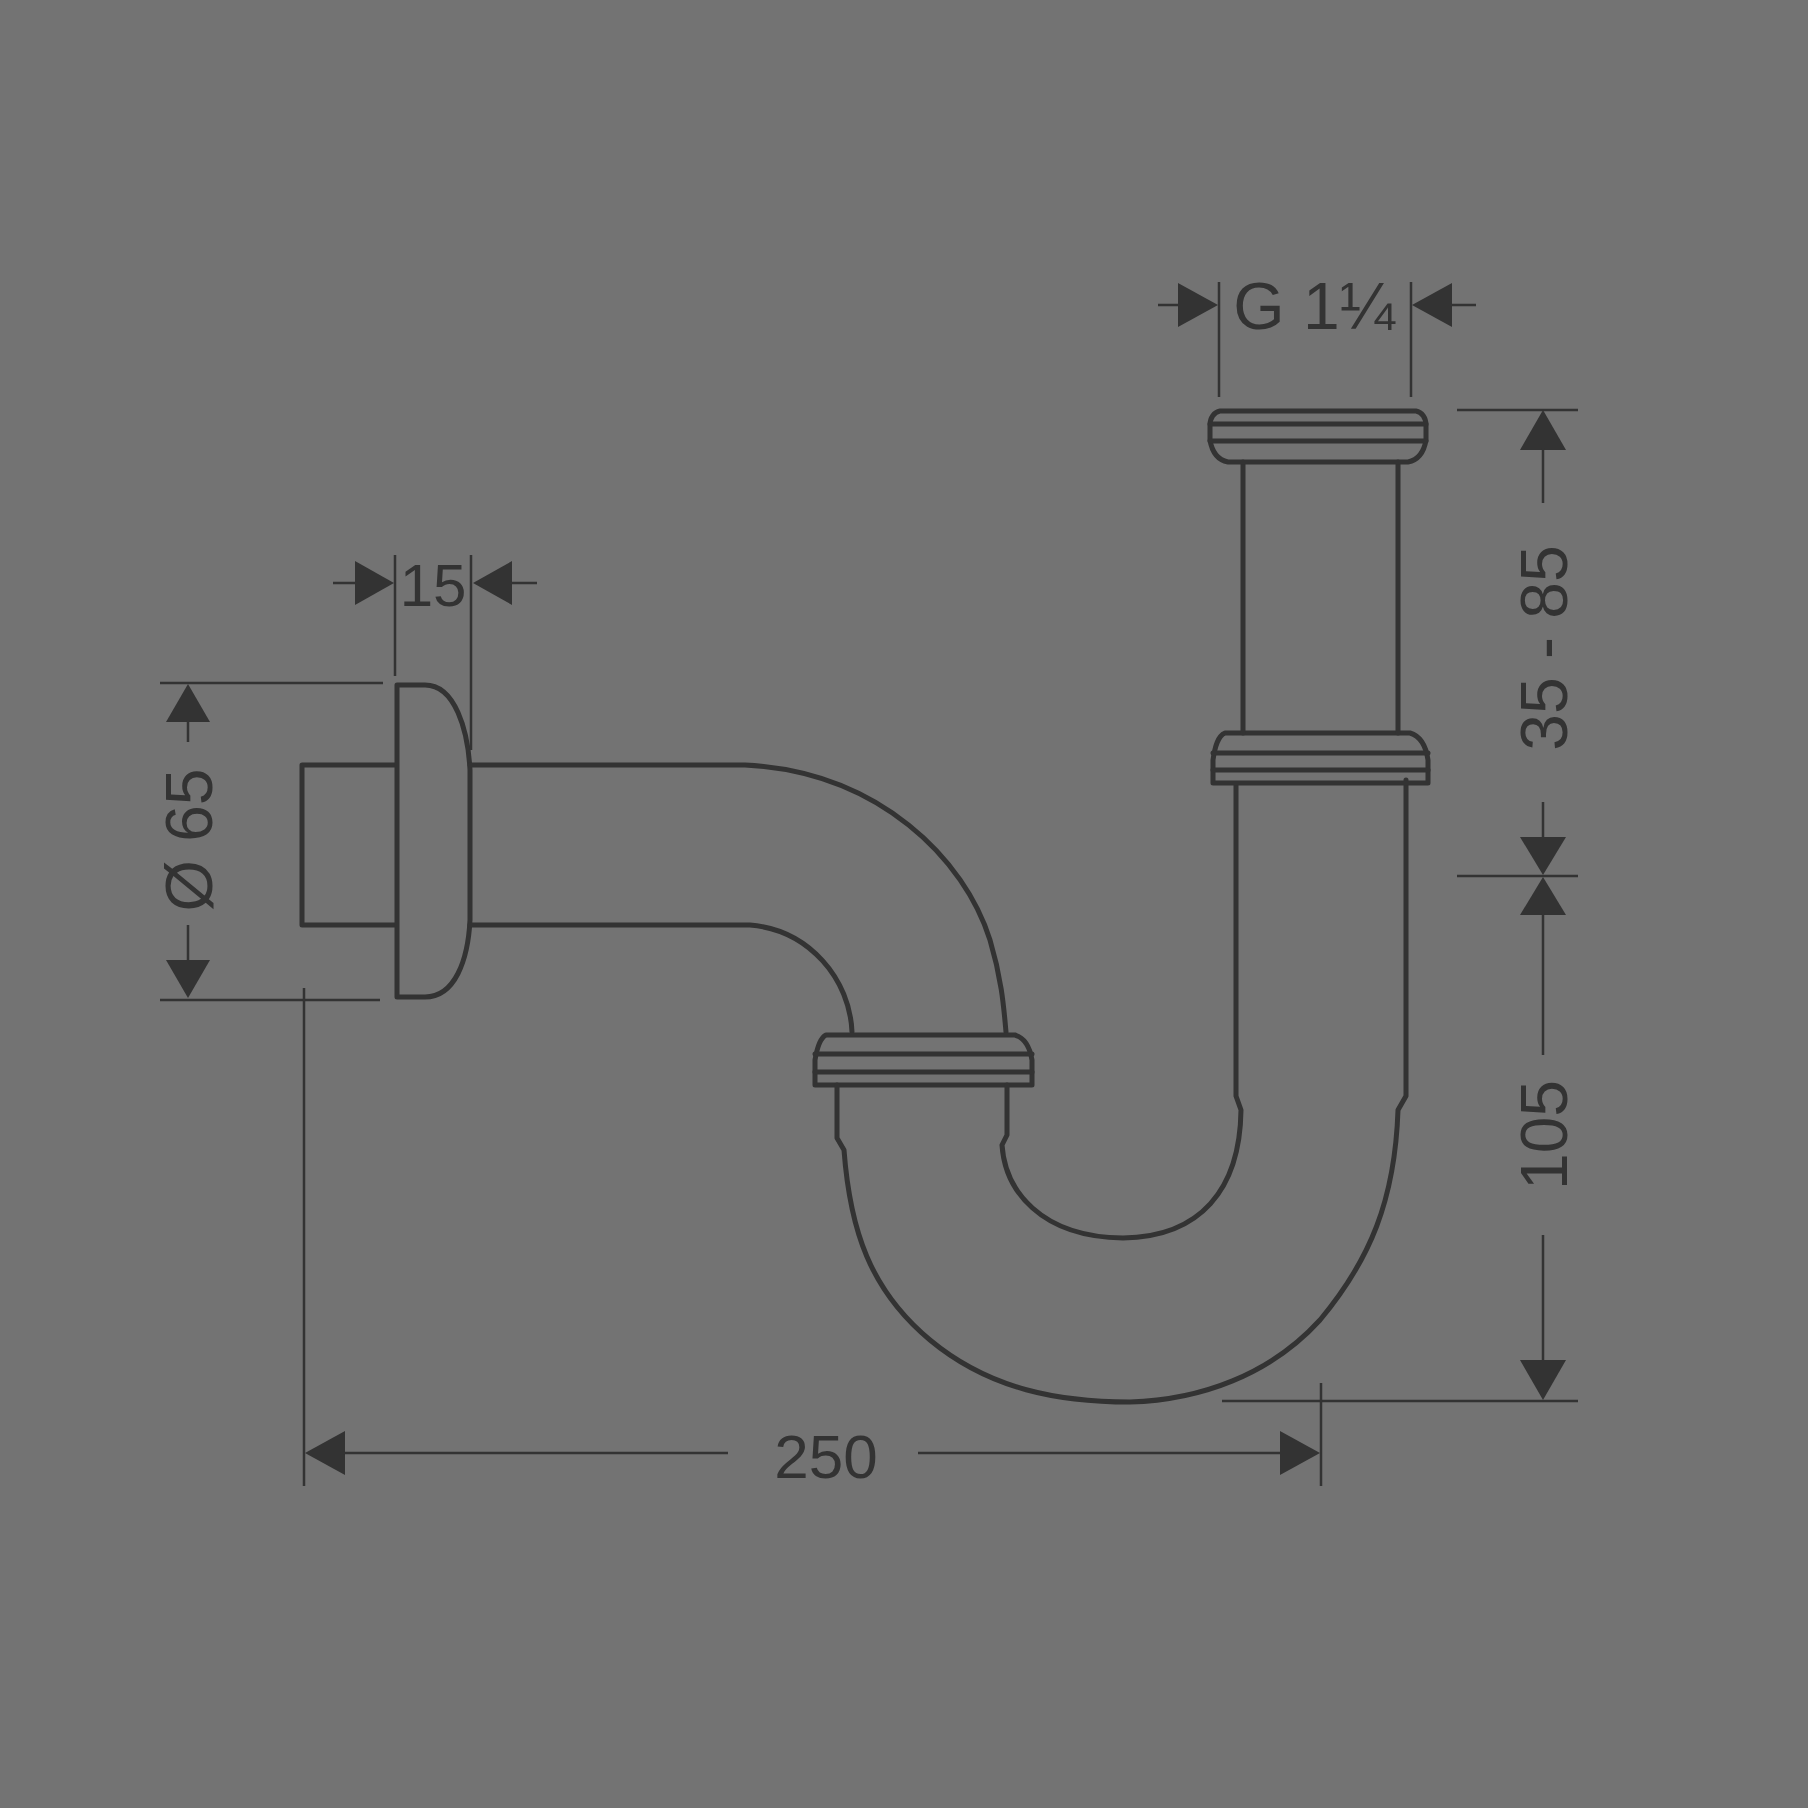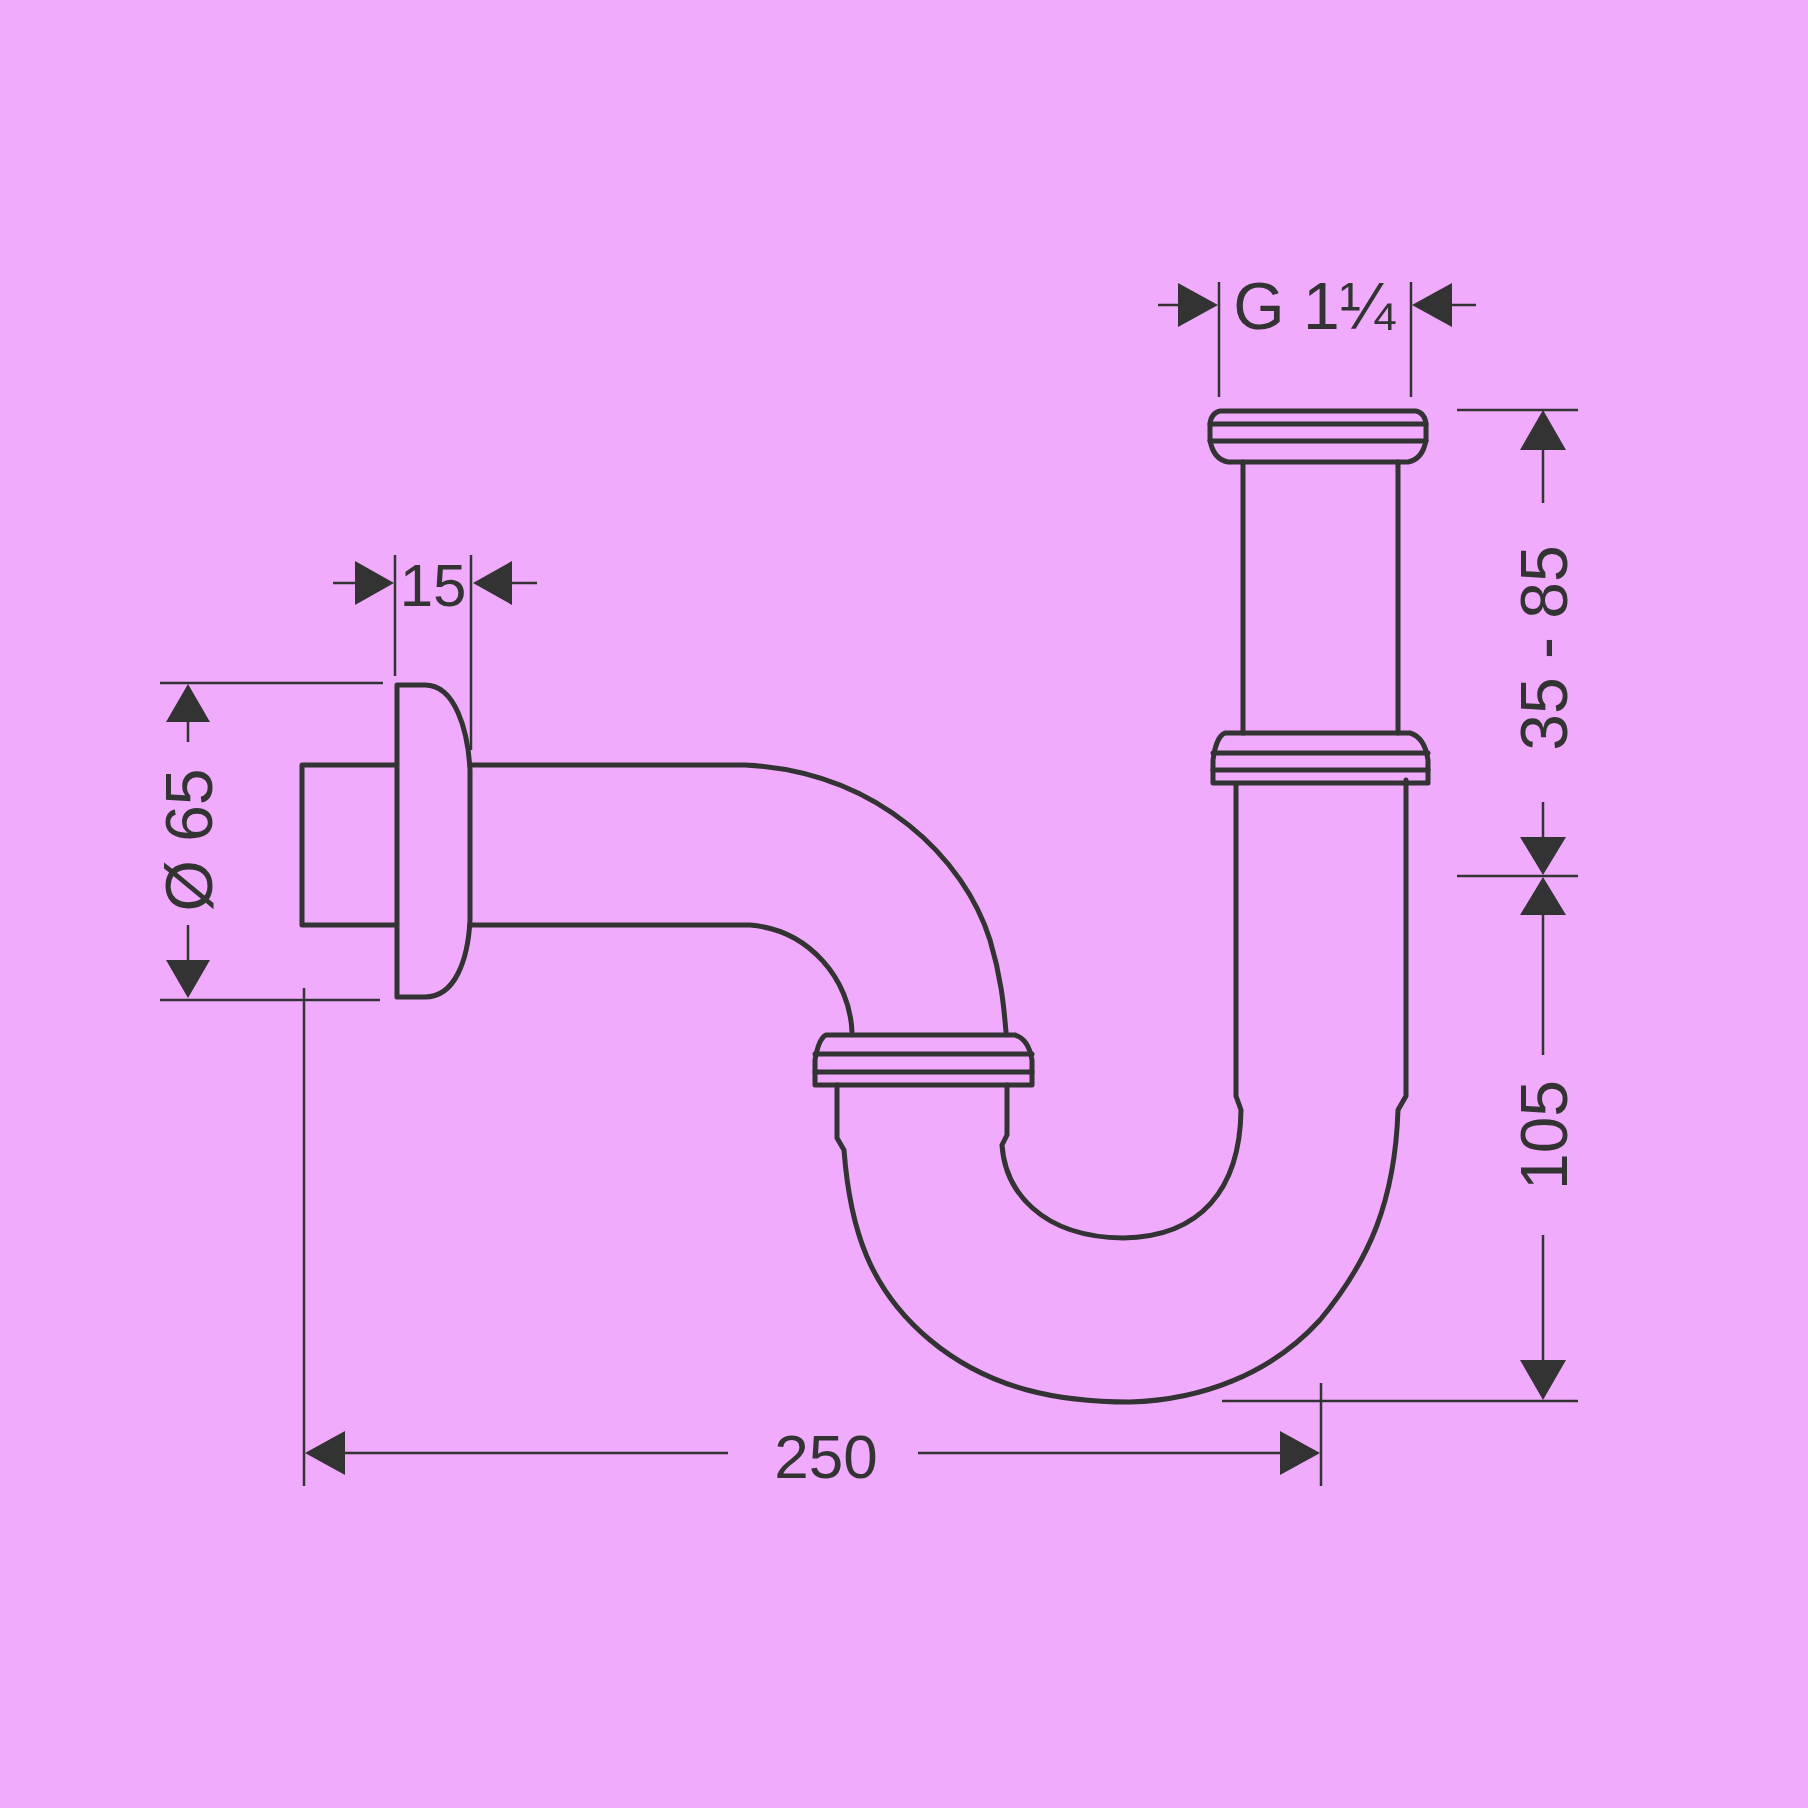--- a/index.html
+++ b/index.html
@@ -1,16 +1,16 @@
 <!DOCTYPE html>
 <html><head>
 <meta charset="utf-8">
 <style>
   html,body{margin:0;padding:0;background:#ffffff;}
-  #canvas{position:relative;width:1808px;height:1808px;background:#f0abfc;overflow:hidden;text-align:center;}
+  #canvas{position:relative;width:1808px;height:1808px;background:#737373;overflow:hidden;text-align:center;}
   svg{position:absolute;left:0;top:0;}
   .part{fill:none;stroke:#333333;stroke-width:5;stroke-linejoin:round;stroke-linecap:round;}
   .dim{fill:none;stroke:#333333;stroke-width:2.5;}
   .arrow{fill:#333333;stroke:none;}
   .label{font-family:"Liberation Sans","DejaVu Sans",sans-serif;fill:#333333;font-size:66px;}
 </style>
 </head>
 <body>
 
 <div id="canvas">

